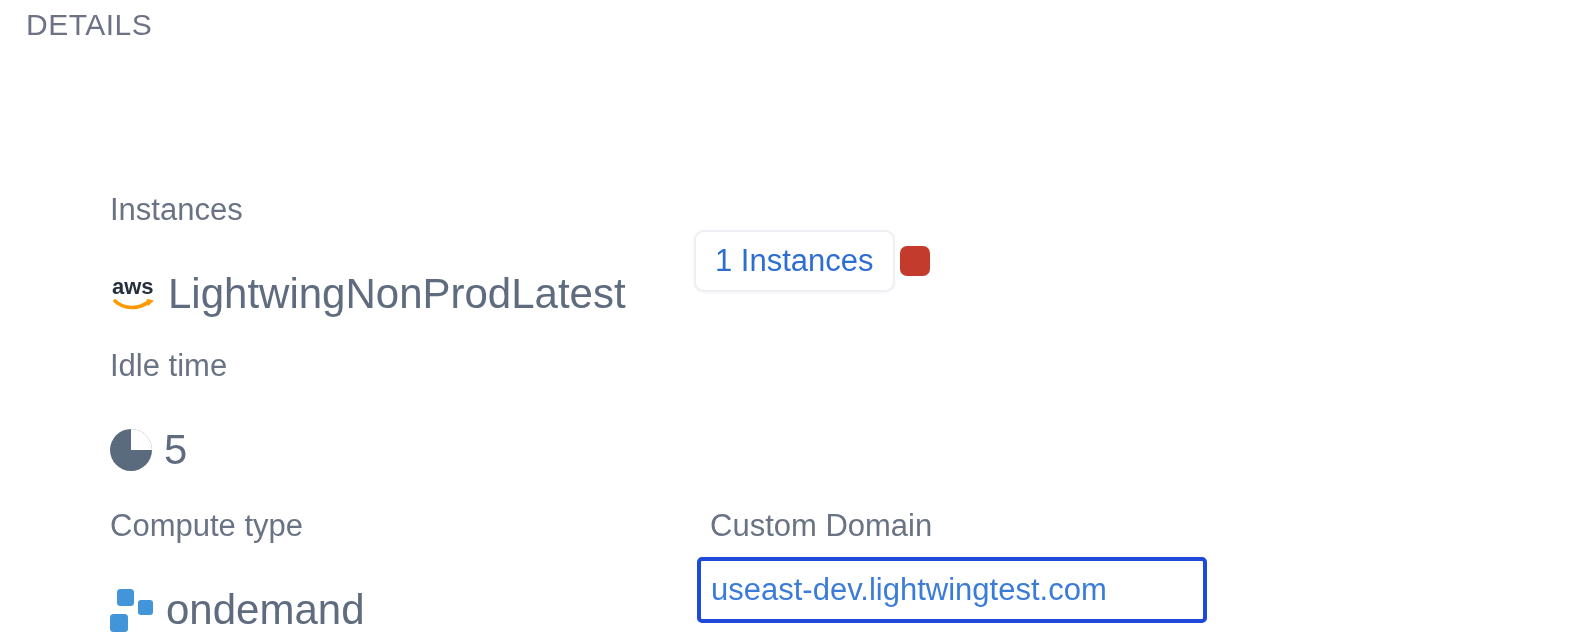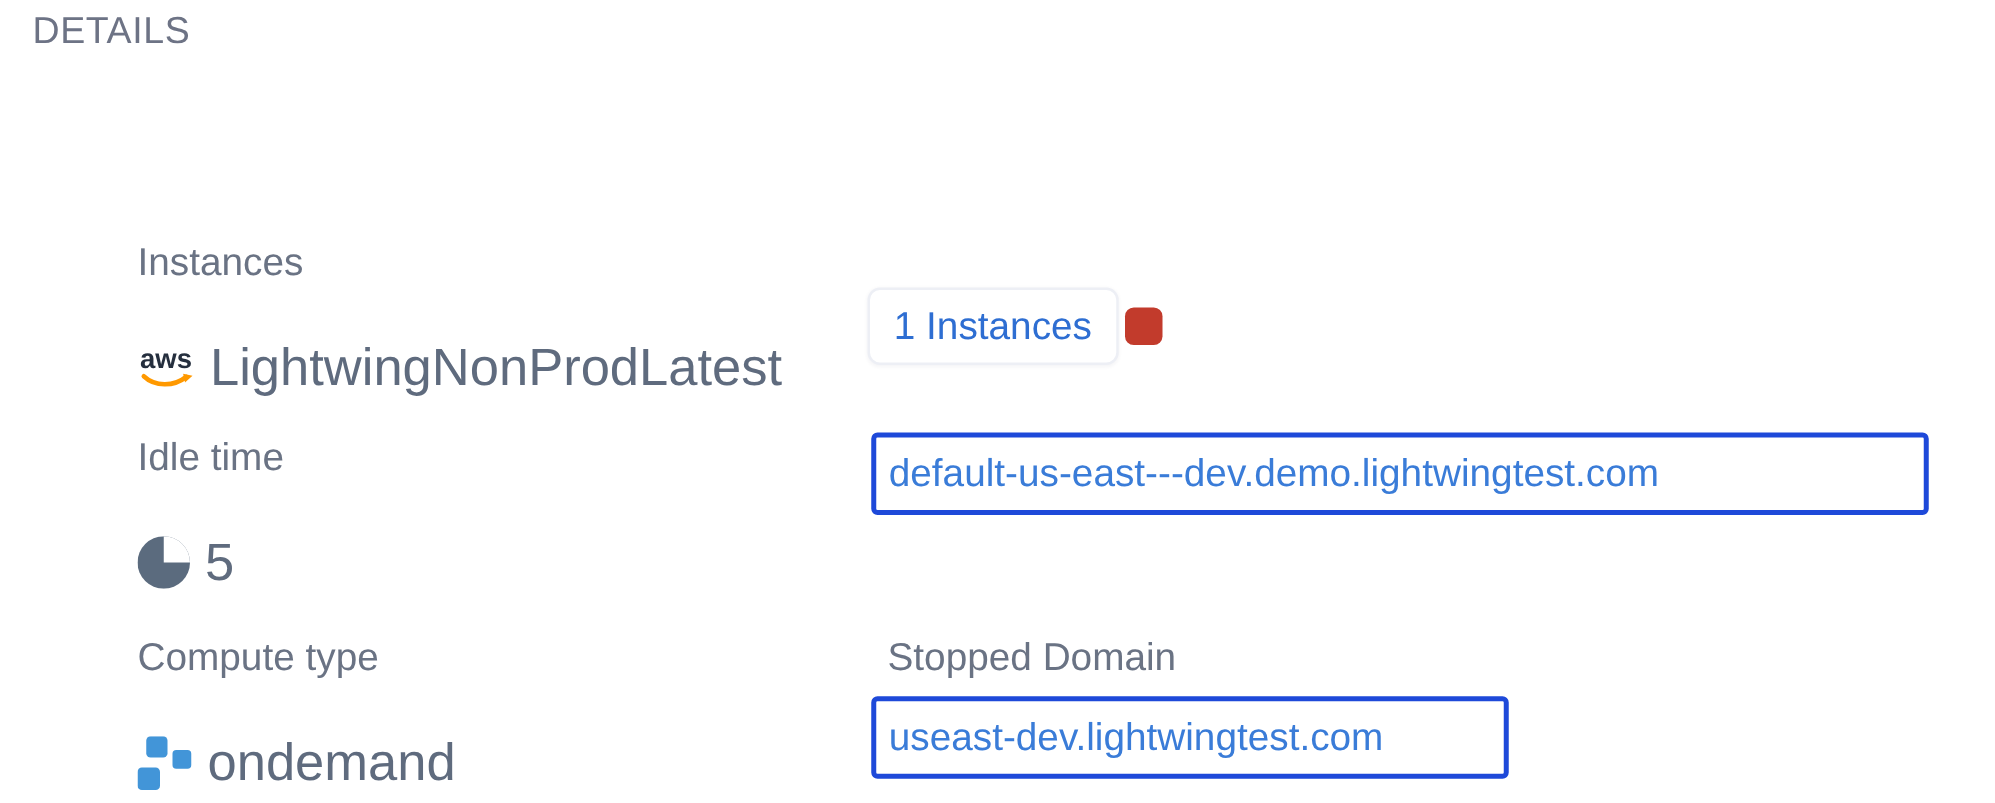--- a/index.html
+++ b/index.html
@@ -109,19 +109,18 @@
 </div>
 
 <div class="field" id="f-instances">
   <div class="vrow">
     <a class="pill">1 Instances</a>
     <span class="status-square"></span>
   </div>
 </div>
 
 <div class="field" id="f-host">
-  <a class="linkbox">default-us-east---dev.demo.lightwingtest.com</a>
 </div>
 
 <div class="field" id="f-custom">
-  <div class="label">Stopped Domain</div>
+  <div class="label">Custom Domain</div>
   <a class="linkbox">useast-dev.lightwingtest.com</a>
 </div>
 
 </body></html>

